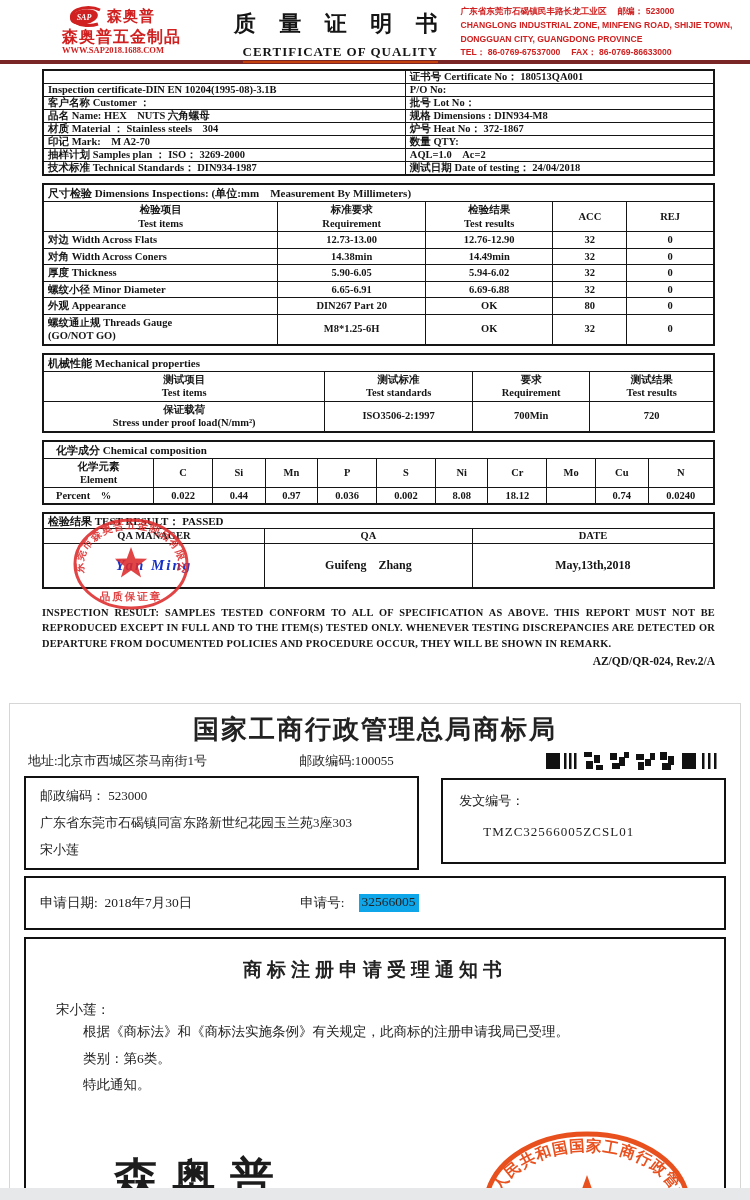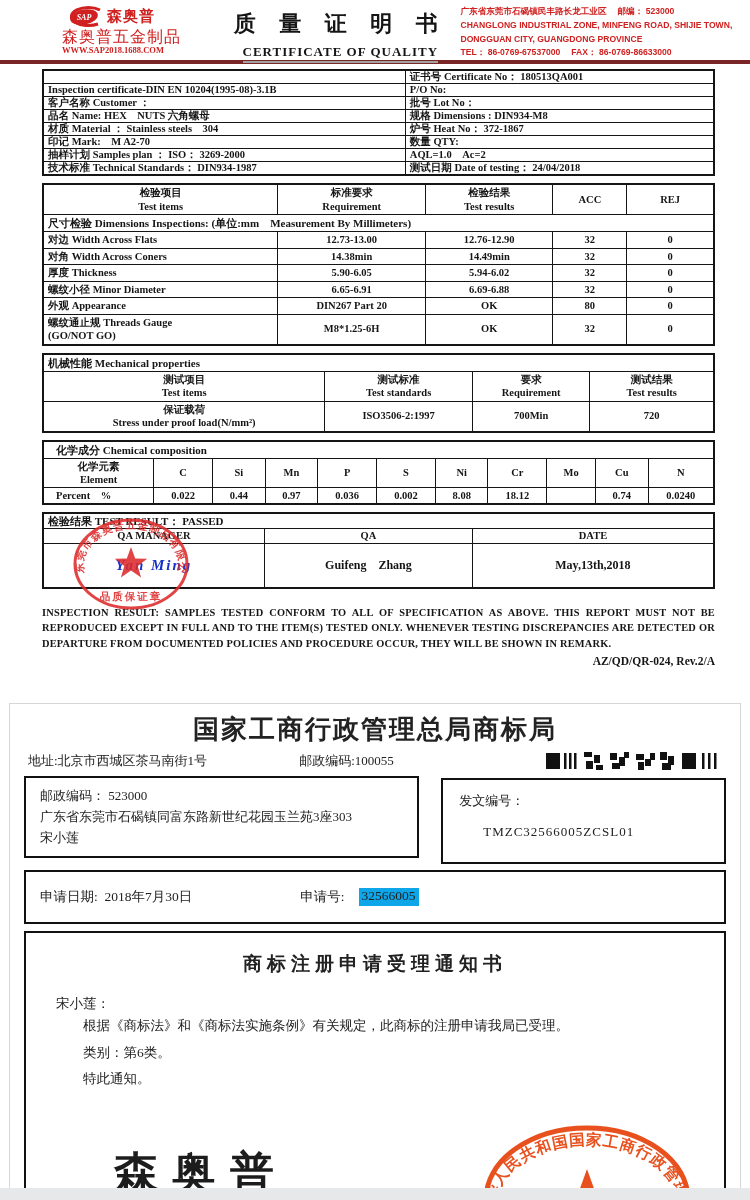--- a/index.html
+++ b/index.html
@@ -5,25 +5,25 @@
   * { margin:0; padding:0; box-sizing:border-box; }
   body { font-family:"Liberation Serif","DejaVu Serif",serif; background:#ffffff; }
   .page { position:relative; width:750px; height:1200px; background:#ffffff; overflow:hidden; }
 
   
   .doc1 { padding-top:2px; color:#151515; }
   .d1-header { display:flex; align-items:flex-start; padding:3px 6px 2px 62px; height:58px; }
   .logo-block { width:150px; line-height:1.05; }
   .logo-top { display:flex; align-items:center; gap:3px; }
   .logo-brand { color:#d02020; font-weight:bold; font-size:15px; letter-spacing:1px; }
-  .logo-company { color:#d02020; font-weight:normal; font-size:16px; letter-spacing:1px; }
+  .logo-company { color:#d02020; font-weight:bold; font-size:16px; letter-spacing:1px; }
   .logo-site { color:#d02020; font-weight:bold; font-size:8.5px; }
   .title-block { width:250px; text-align:center; margin-left:14px; }
   .title-cn { font-size:22px; font-weight:bold; letter-spacing:9px; margin-top:4px; }
-  .title-en { display:inline-block; font-size:13px; font-weight:bold; letter-spacing:1px; border-bottom:2px solid #a3a3a3; margin-top:5px; padding-bottom:1px;text-align:right; }
+  .title-en { display:inline-block; font-size:13px; font-weight:bold; letter-spacing:1px; border-bottom:2px solid #c2410c; margin-top:5px; padding-bottom:1px;text-align:right; }
   .contact-block { margin-left:auto; width:295px; color:#d02020; font-weight:bold; font-size:8.6px; line-height:1.6; font-family:"Liberation Sans","DejaVu Sans",sans-serif; }
   .red-rule { height:4px; background:#7a2626; margin-top:0; }
 
   .d1-body { margin:5px 35px 0 42px; }
   .tbl { width:100%; border-collapse:collapse; border:2px solid #151515; font-weight:bold; margin-bottom:7px; }
   .tbl td, .tbl th { border:1px solid #151515; padding:0 4px; white-space:pre-line; font-size:10.5px; line-height:12px; }
   .tbl th { font-weight:bold; }
   .caption-cell { text-align:left !important; font-size:11px !important; line-height:14px !important; }
 
   .info-tbl td { text-align:left; height:12px; }
@@ -53,21 +53,21 @@
   .doc-gap { height:36px; }
 
   
   .doc2 { margin:0 9px; background:#ffffff; border:1px solid #d6d6d6; border-bottom:none; padding:8px 14px 4px 14px; color:#222; position:relative; }
   .d2-title { text-align:center; font-size:26px; font-weight:600; letter-spacing:2px; }
   .d2-addr-row { display:flex; align-items:center; font-size:13px; margin:3px 4px 4px 4px; }
   .d2-postal { margin-left:92px; }
   .d2-barcode { margin-left:auto; }
   .d2-boxes { display:flex; gap:22px; margin:2px 0 0 0; }
   .box { border:2px solid #111; }
-  .recipient-box { width:400px; height:82px; padding:9px 14px; display:flex; flex-direction:column; justify-content:space-between; font-size:13px; }
+  .recipient-box { width:400px; height:94px; padding:9px 14px; display:flex; flex-direction:column; justify-content:space-between; font-size:13px; }
   .dispatch-box { width:288px; height:86px; margin-top:2px; padding:12px 16px; font-size:13px; }
   .dispatch-num { margin:14px 0 0 24px; letter-spacing:1px; }
   .date-box { border:2px solid #111; margin-top:6px; padding:16px 14px; font-size:13.5px; display:flex; }
   .app-no-label { margin-left:108px; }
   .app-no { background:#0ea5e9; padding:0 3px; margin-left:14px; }
   .notice-box { border:2px solid #111; margin-top:7px; height:366px; position:relative; padding:14px 30px 0 30px; }
   .notice-title { text-align:center; font-size:19px; font-weight:600; letter-spacing:5px; margin-top:4px; }
   .notice-sal { font-size:13.5px; margin-top:18px; }
   .notice-line { font-size:13.5px; line-height:1.95; text-indent:2em; }
   .tm-specimen { font-size:44px; font-weight:800; letter-spacing:14px; margin:52px 0 0 58px; color:#1c1c1c; font-family:"Liberation Sans","DejaVu Sans",sans-serif; }
@@ -141,31 +141,31 @@
             <tr>
               <td>技术标准 Technical Standards：  DIN934-1987</td>
               <td>测试日期 Date of testing：  24/04/2018</td>
             </tr>
           </tbody>
       </table>
 
       <table class="tbl dims-tbl">
         <tbody>
           <tr>
+            <td class="caption-cell" colspan="5">尺寸检验 Dimensions Inspections: (单位:mm　Measurement By Millimeters)</td>
+          </tr>
+          <tr>
             <th class="c1">检验项目
 Test items</th>
             <th class="c2">标准要求
 Requirement</th>
             <th class="c3">检验结果
 Test results</th>
             <th class="c4">ACC</th>
             <th class="c5">REJ</th>
-          </tr>
-          <tr>
-            <td class="caption-cell" colspan="5">尺寸检验 Dimensions Inspections: (单位:mm　Measurement By Millimeters)</td>
           </tr>
         </tbody>
         <tbody>
             <tr>
               <td>对边 Width Across Flats</td>
               <td>12.73-13.00</td>
               <td>12.76-12.90</td>
               <td>32</td>
               <td>0</td>
             </tr>

